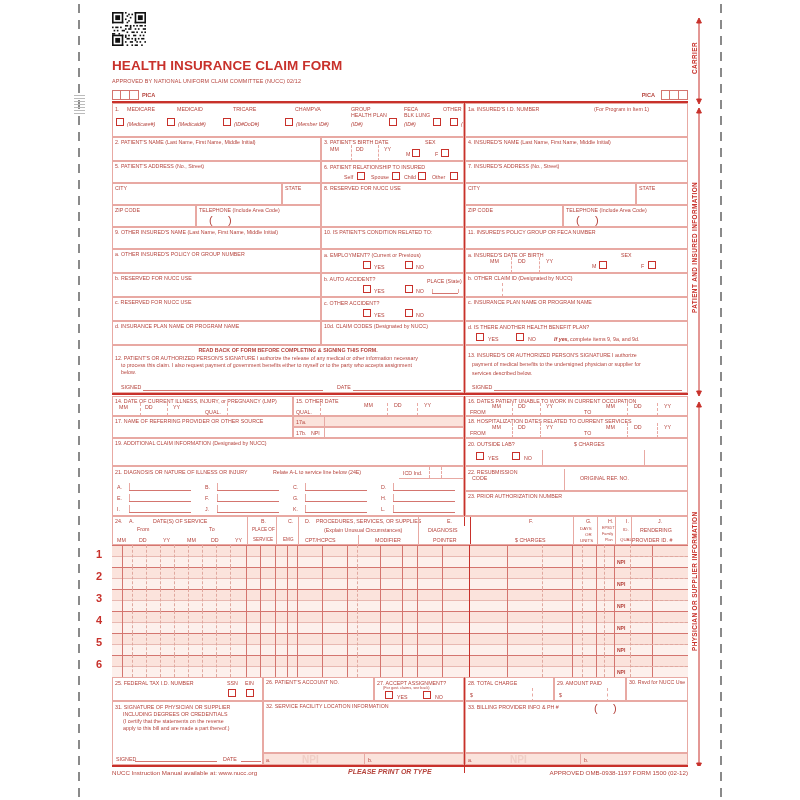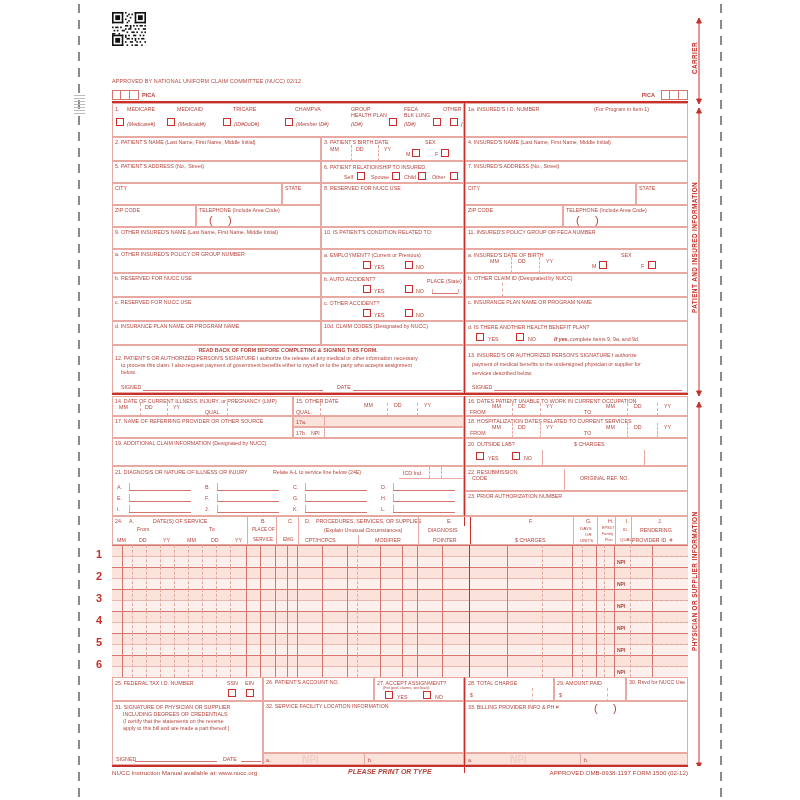--- a/index.html
+++ b/index.html
@@ -288,20 +288,21 @@
         <rect x="15" y="18" width="1" height="1"></rect>
           <rect x="17" y="18" width="1" height="1"></rect>
         <rect x="20" y="18" width="1" height="1"></rect>
           <rect x="9" y="20" width="1" height="1"></rect>
         <rect x="12" y="20" width="1" height="1"></rect>
           <rect x="14" y="20" width="2" height="1"></rect>
         <rect x="18" y="20" width="1" height="1"></rect>
       </g>
     </svg>
 
+    <div class="title">HEALTH INSURANCE CLAIM FORM</div>
     <div class="subtitle">APPROVED BY NATIONAL UNIFORM CLAIM COMMITTEE (NUCC) 02/12</div>
 
     <div class="picarow">
       <div class="pica-boxes" style="left:0;">
         <span></span>
           <span></span>
           <span></span>
       </div>
       <div class="pica-label" style="left:30px;">PICA</div>
       <div class="pica-label" style="right:33px;">PICA</div>

